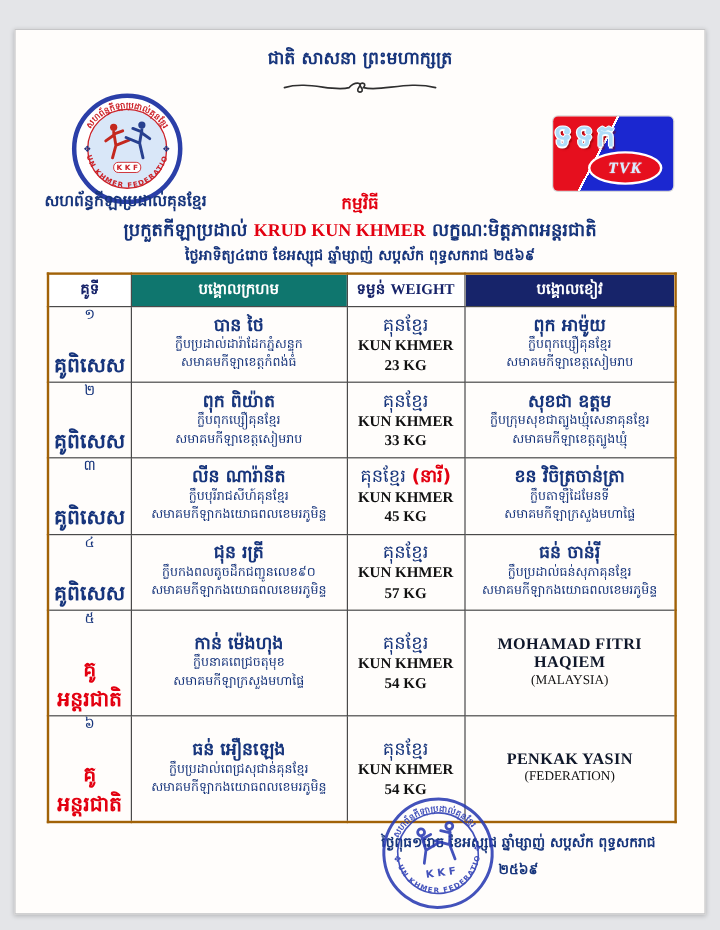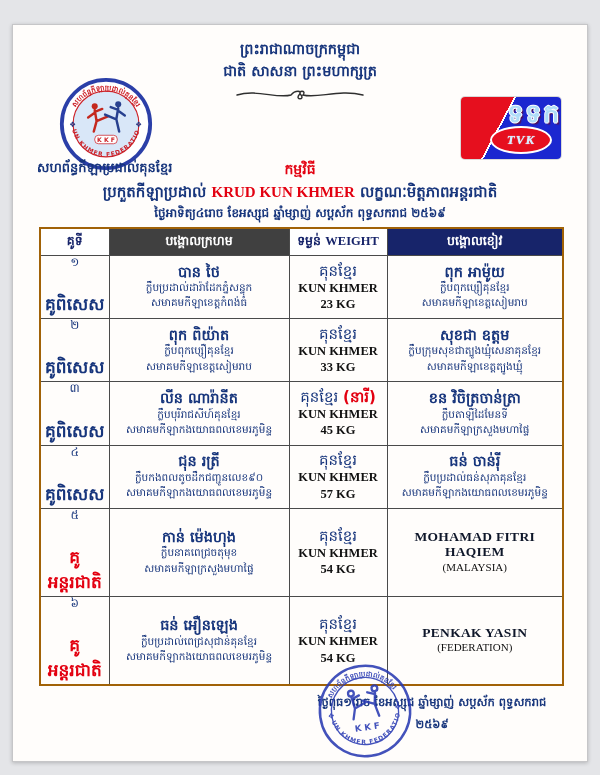--- a/index.html
+++ b/index.html
@@ -23,21 +23,21 @@
   .motto{padding-top:14px;text-align:center;color:#17357c;font-weight:bold;font-size:14.5px;line-height:1.5;}
   .squiggle{display:block;margin:4px auto 0;}
   .kkf-logo{position:absolute;left:46px;top:52px;}
   .tvk-logo{
     position:absolute;right:26px;top:72px;width:100px;height:62px;
     border-radius:4px;
     background:linear-gradient(118deg,#e60f1e 0 40%,#ffffff 40% 41.5%,#1b27d0 41.5% 100%);
     box-shadow:0 0 0 1px #d9d9d9;
   }
   .tvk-khmer{
-    position:absolute;top:1px;left:16px;right:0;text-align:right;
+    position:absolute;top:1px;left:0;right:0;text-align:left;
     font-size:25px;font-weight:bold;color:#aedcf8;letter-spacing:2px;
     text-shadow:-1px 0 #fff,1px 0 #fff,0 -1px #fff,0 1px #fff,2px 2px 1px rgba(120,0,0,.55);
   }
   .tvk-oval{
     position:absolute;right:9px;bottom:5px;width:58px;height:24px;
     background:#e60f1e;border:2px solid #fff;border-radius:50%;
     display:flex;align-items:center;justify-content:center;
     font-family:"Liberation Serif",serif;font-weight:bold;font-style:italic;
     font-size:13px;color:#d6ecff;letter-spacing:1px;
     text-shadow:0 0 1px #fff;
@@ -59,21 +59,21 @@
     margin:4px 0 0 26px;width:523px;
     border:2px solid #a16207;
   }
   table.card th,table.card td{
     border:1px solid #4a4a4a;
     padding:0 2px;text-align:center;vertical-align:middle;
     overflow:hidden;
   }
   th{height:26px;font-size:12.5px;}
   .th-pair,.th-weight{background:#fff;color:#17246a;}
-  .th-red{background:#404040;color:#fff;}
+  .th-red{background:#0f766e;color:#fff;}
   .th-blue{background:#17246a;color:#fff;}
   .th-weight .latin{font-family:"Liberation Serif",serif;}
   td{height:57px;}
   .col-pair{width:69px;}
   .col-red{width:180px;}
   .col-weight{width:98px;}
   .col-blue{width:176px;}
   .pair-no{color:#17357c;font-size:12px;line-height:1.1;}
   .pair-cat{font-size:17px;font-weight:bold;margin-top:24px;}
   .cat-special{color:#17357c;}
@@ -90,21 +90,20 @@
           color:#17357c;font-weight:bold;font-size:11.5px;line-height:1.9;}
   .stamp{position:absolute;left:304px;top:638px;opacity:.88;transform:rotate(-8deg);}
 </style>
 </head>
 <body>
 
 <div class="page">
 
   <div class="header-zone">
     <div class="motto">
-      <div>ព្រះរាជាណាចក្រកម្ពុជា</div>
       <div>ជាតិ សាសនា ព្រះមហាក្សត្រ</div>
     </div>
     <svg class="squiggle" width="130" height="14" viewBox="0 0 130 14">
       <path d="M2 8 C 22 2,42 12,56 8 C 60 3,68 3,64 8 C 60 13,70 13,66 8 C 62 3,72 3,68 8 C 82 12,104 2,128 8" fill="none" stroke="#2f2f2f" stroke-width="1.4" stroke-linecap="round"></path>
     </svg>
 
     <svg class="kkf-logo" width="94" height="94" viewBox="0 0 100 100">
       <circle cx="50" cy="50" r="47" fill="#ffffff" stroke="#2b3fa8" stroke-width="4"></circle>
       <circle cx="50" cy="50" r="35" fill="#d9e7f8" stroke="#cc2229" stroke-width="1.2"></circle>
       <defs>

